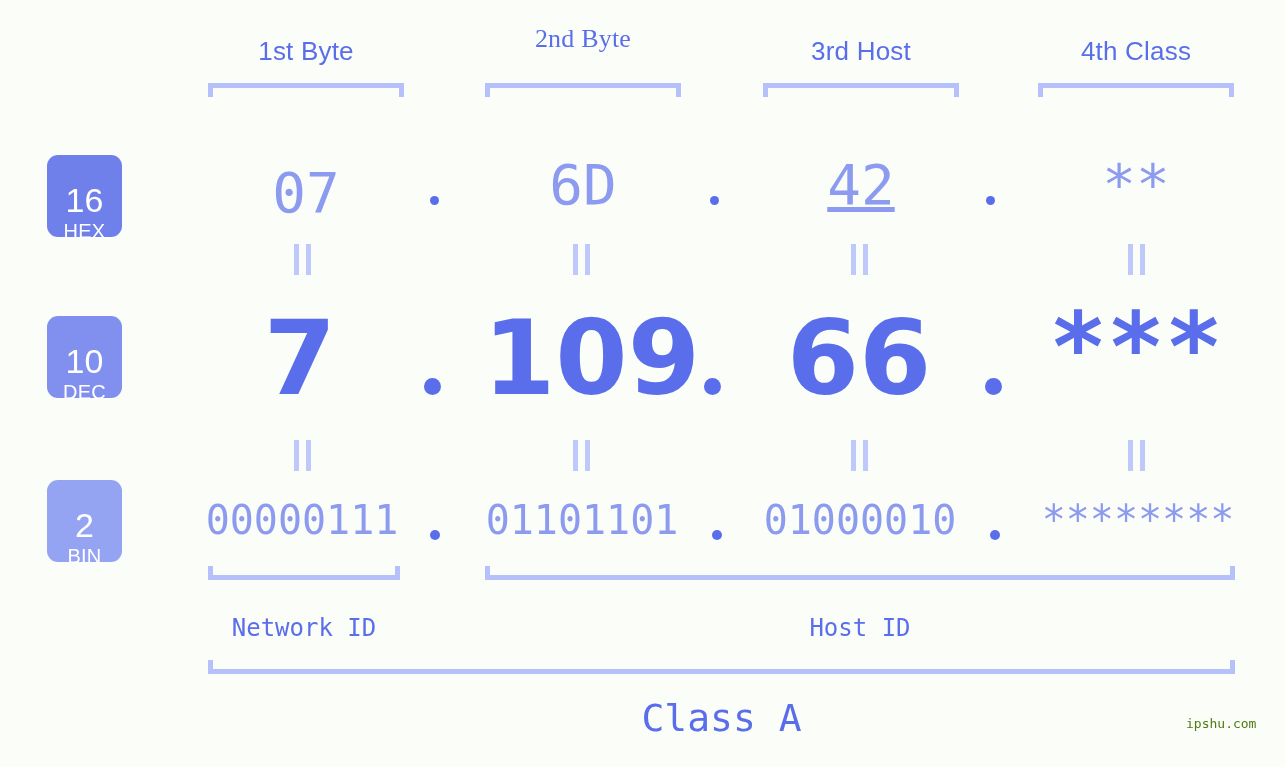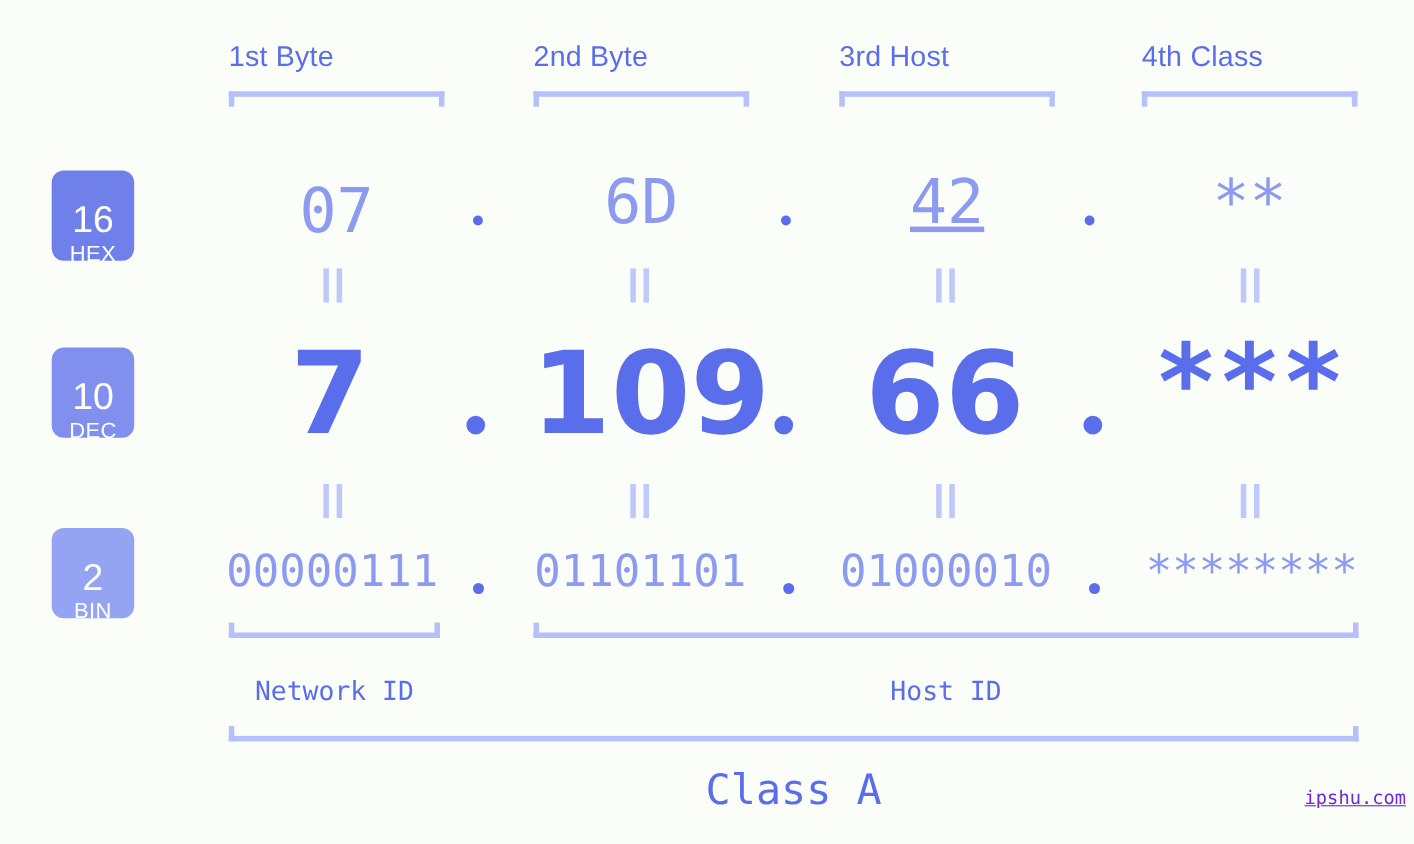--- a/index.html
+++ b/index.html
@@ -12,21 +12,21 @@
   }
   #stage { position:absolute; left:0; top:0; width:1285px; height:767px; }
 
   .abs { position:absolute; }
 
   
   .byte-label {
     font-family:"Liberation Sans", sans-serif;
     font-size:26px;
     color:#5A6EEB;
-    text-align:left;
+    text-align:center;
     letter-spacing:0.2px;
     white-space:nowrap;
   }
 
   
   .bracket-down {
     border-top:5px solid #B6C0FA;
     border-left:5px solid #B6C0FA;
     border-right:5px solid #B6C0FA;
     height:14px;
@@ -107,35 +107,34 @@
   }
   .class-label {
     font-family:"DejaVu Sans Mono", monospace;
     font-size:38px;
     color:#5A6EEB;
     text-align:center;
     white-space:nowrap;
   }
   .watermark {
     font-family:"DejaVu Sans Mono", monospace;
-    font-size:17px;
-    color:#6d28d9;
-    white-space:nowrap;
-    text-decoration:underline;
+    font-size:13px;
+    color:#4d7c0f;
+    white-space:nowrap;
   }
 </style>
 </head>
 <body style="background: rgb(251, 253, 248);">
 
 <div id="stage">
 
   <div class="abs byte-label" style="left:208px; top:36px; width:196px;">1st Byte</div>
   <div class="abs bracket-down" style="left:208px; top:83px; width:196px;"></div>
 
-  <div class="abs byte-label" style="left:485px; top:36px; width:196px;">2nd Byte</div>
+  <div class="abs byte-label" style="left:485px; top:24px; width:196px;font-family:Liberation Serif, serif;">2nd Byte</div>
   <div class="abs bracket-down" style="left:485px; top:83px; width:196px;"></div>
 
   <div class="abs byte-label" style="left:763px; top:36px; width:196px;">3rd Host</div>
   <div class="abs bracket-down" style="left:763px; top:83px; width:196px;"></div>
 
   <div class="abs byte-label" style="left:1038px; top:36px; width:196px;">4th Class</div>
   <div class="abs bracket-down" style="left:1038px; top:83px; width:196px;"></div>
 
   <div class="abs badge" style="left: 47px; top: 155px; background: rgb(111, 128, 235);">
     <span class="num">16</span>

